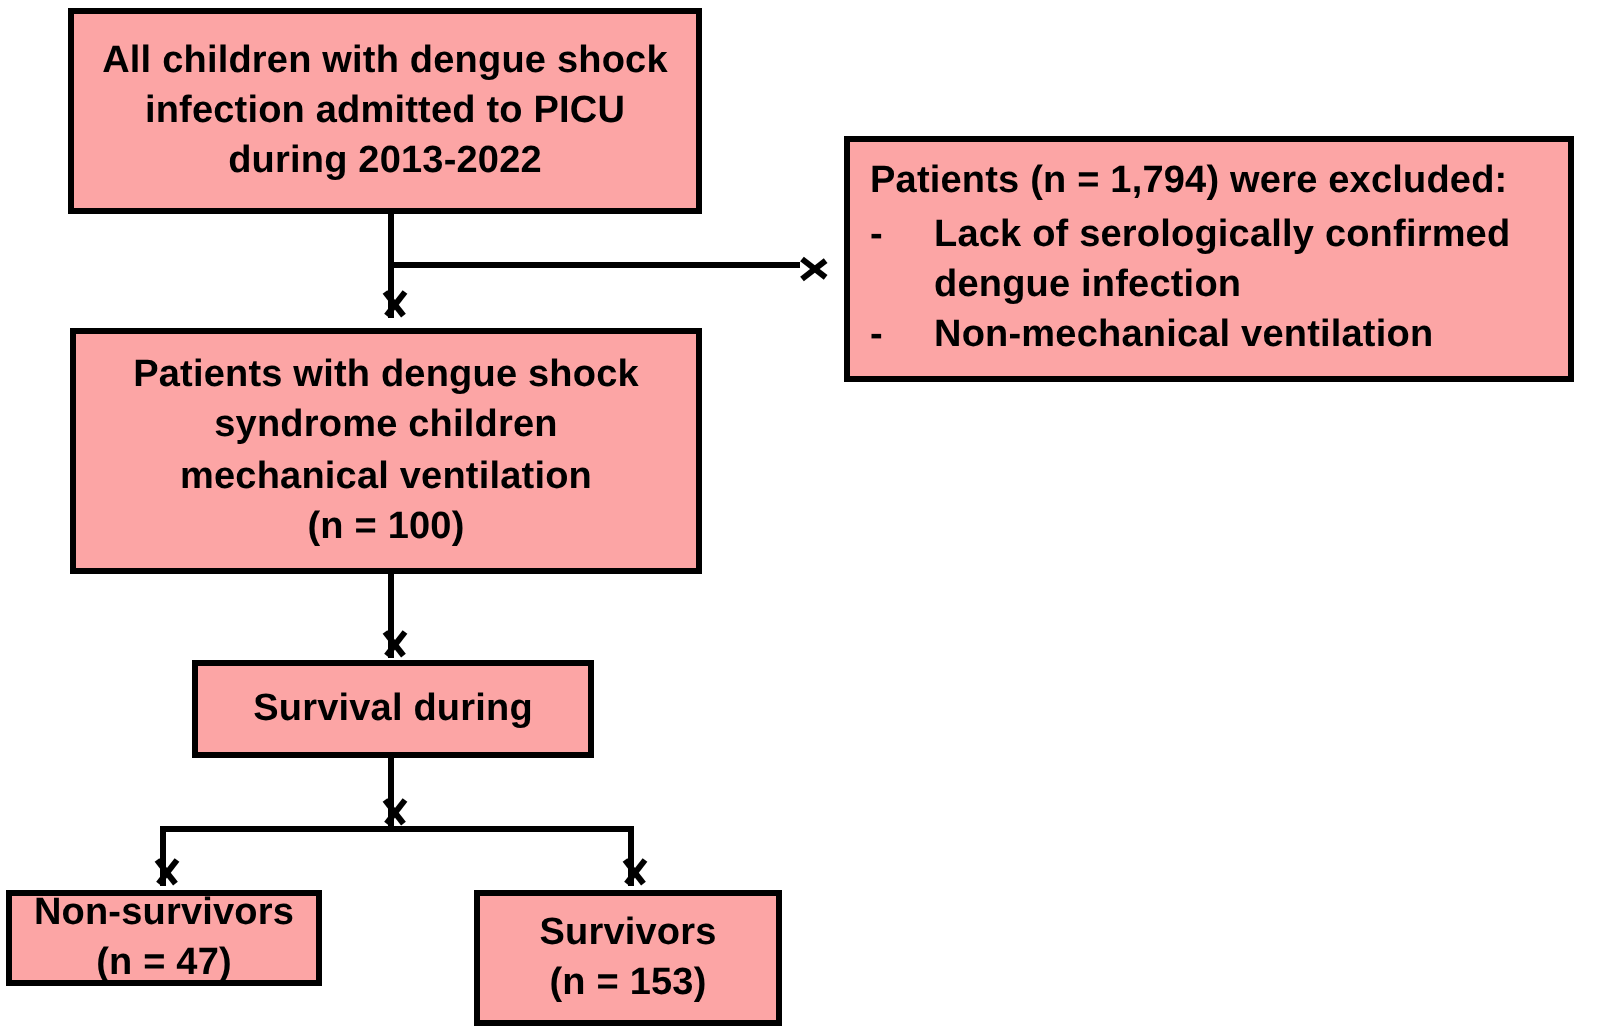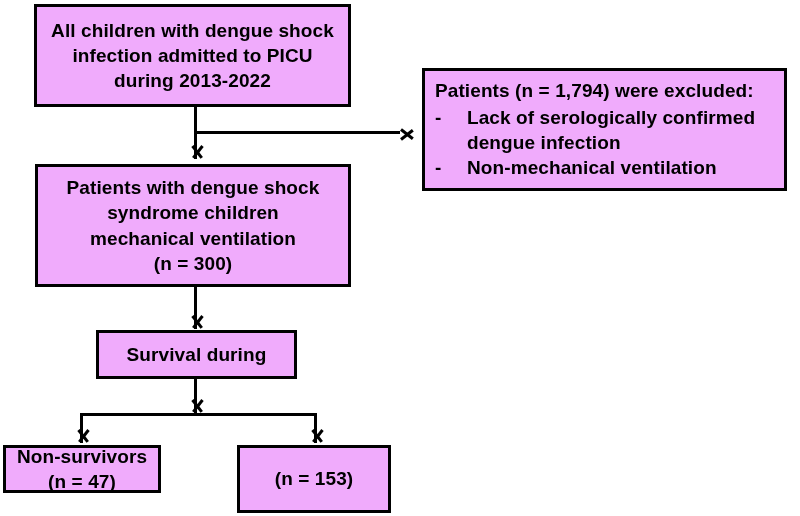--- a/index.html
+++ b/index.html
@@ -17,21 +17,21 @@
     width: 800px;
     height: 516px;
     background: #ffffff;
     overflow: hidden;
   }
   
   .node {
     position: absolute;
     box-sizing: border-box;
     border: 3px solid #000000;
-    background: #f0abfc;
+    background: #fca5a5;
     display: flex;
     flex-direction: column;
     align-items: center;
     justify-content: center;
     text-align: center;
     font-weight: bold;
     font-size: 19px;
     line-height: 1.33;
     letter-spacing: 0.1px;
     padding: 2px 6px;
@@ -134,33 +134,34 @@
       <span class="excl-text">
         <span class="line">Non-mechanical ventilation</span>
       </span>
     </div>
   </div>
 
   <div class="node" id="node-included">
     <span class="line">Patients with dengue shock</span>
     <span class="line">syndrome children</span>
     <span class="line">mechanical ventilation</span>
-    <span class="line">(n = 300)</span>
+    <span class="line">(n = 100)</span>
   </div>
 
   <div class="node" id="node-outcome">
     <span class="line">Survival during</span>
   </div>
 
   <div class="node" id="node-nonsurv">
     <span class="line">Non-survivors</span>
     <span class="line">(n = 47)</span>
   </div>
 
   <div class="node" id="node-surv">
+    <span class="line">Survivors</span>
     <span class="line">(n = 153)</span>
   </div>
 
   <div class="conn vline" style="left:194px; top:107px; height:52px;"></div>
   <div class="arrow-down" style="left:195.5px; top:146px;"></div>
 
   <div class="conn hline" style="left:194px; top:131px; width:206px;"></div>
   <div class="arrow-right" style="left:401px; top:132.5px;"></div>
 
   <div class="conn vline" style="left:194px; top:287px; height:42px;"></div>

